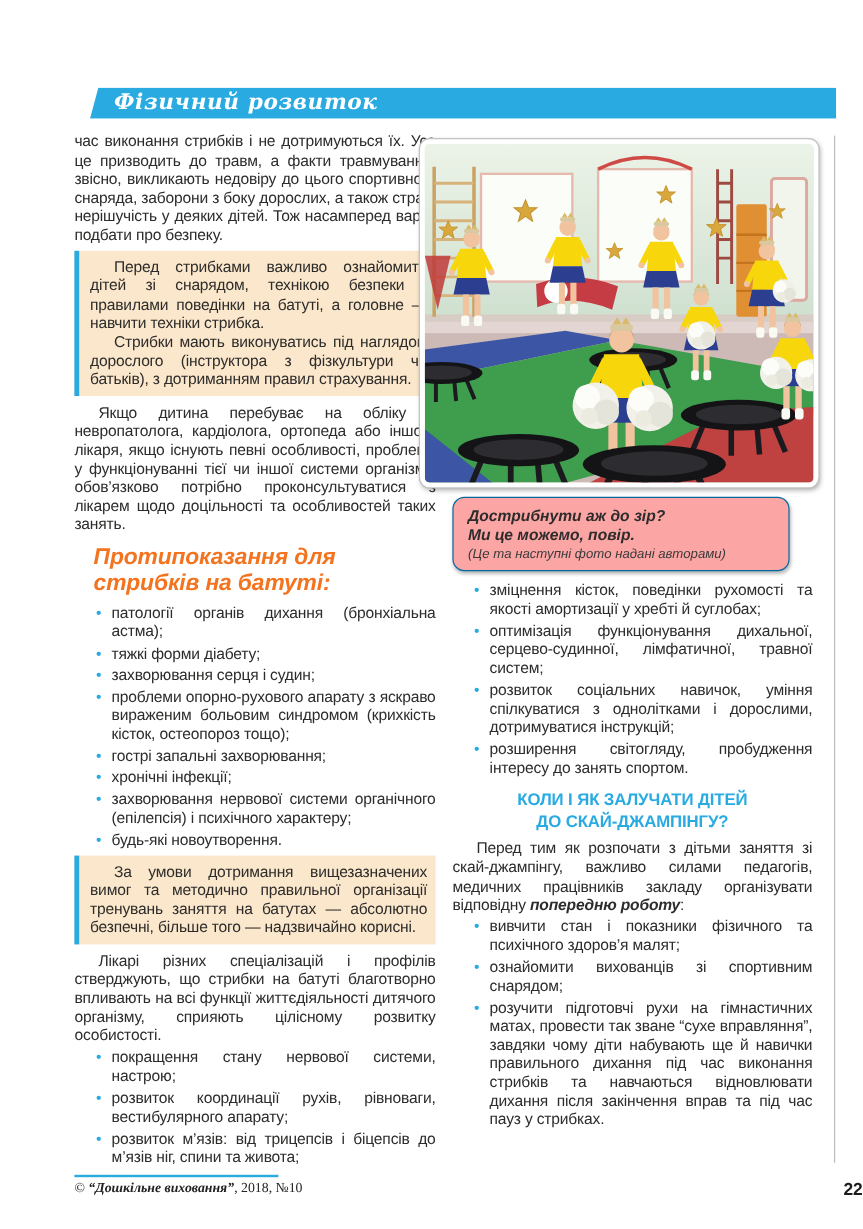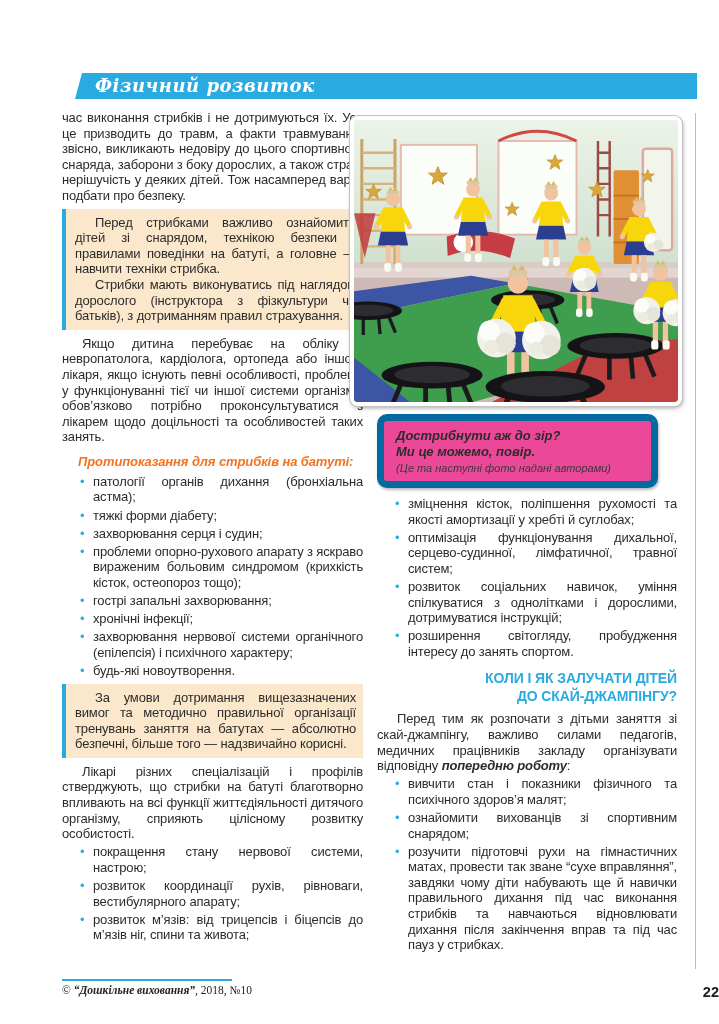--- a/index.html
+++ b/index.html
@@ -15,39 +15,39 @@
   .vline{position:absolute;left:695px;top:85px;width:1px;height:856px;background:#bdbdbd;}
   
   .col-left{position:absolute;left:62px;top:82px;width:301px;}
   .col-right{position:absolute;left:350px;top:88px;width:332px;}
   .body{margin:0 0 1px 0;font-size:13px;line-height:15.6px;letter-spacing:-0.15px;
         text-align:justify;text-indent:20px;hyphens:auto;}
   .noindent{text-indent:0;}
   .callout{margin:5px 0 6px 0;padding:6px 7px 6px 9px;background:#fbe7cb;
            border-left:4px solid #29abe2;}
   .callout .body{margin:0;}
-  .orange-head{margin:9px 0 5px 16px;font-size:13px;font-weight:700;font-style:italic;
+  .orange-head{margin:9px 0 5px 16px;font-size:19px;font-weight:700;font-style:italic;
                color:#f4731f;letter-spacing:-0.1px;}
   .list{margin:0;}
   .li{display:flex;margin:2.5px 0 2.5px 18px;}
   .dot{flex:none;width:13px;color:#29abe2;font-size:13px;line-height:15.6px;}
   .li-text{flex:1;font-size:13px;line-height:15.6px;letter-spacing:-0.15px;text-align:justify;hyphens:auto;}
   
   .photo-frame{width:332px;height:290px;box-sizing:border-box;border:4px solid #ffffff;
                border-radius:8px;box-shadow:0 0 0 1px #c2c2c2,1px 2px 4px rgba(0,0,0,.35);
                overflow:hidden;background:#dfe9df;}
   .photo-frame svg{display:block;width:100%;height:100%;}
   
-  .caption-box{margin:8px 0 0 27px;width:281px;box-sizing:border-box;background:#ec4899;
-               border:7px solid #0369a1;border-radius:10px;padding:7px 12px 6px 12px;
+  .caption-box{margin:8px 0 0 27px;width:281px;box-sizing:border-box;background:#fca5a5;
+               border:1px solid #0369a1;border-radius:10px;padding:7px 12px 6px 12px;
                box-shadow:1px 2px 3px rgba(0,0,0,.28);}
   .cap-line{font-size:13px;line-height:16px;font-weight:700;font-style:italic;}
   .cap-credit{margin-top:2px;font-size:11px;line-height:13px;font-style:italic;text-align:left;color:#3a3a3a;}
   .inner{margin:8px 0 0 27px;width:300px;}
-  .blue-head{margin:10px 0 6px 0;text-align:right;color:#29abe2;font-weight:700;
+  .blue-head{margin:10px 0 6px 0;text-align:center;color:#29abe2;font-weight:700;
              font-size:14px;line-height:18px;letter-spacing:-0.1px;}
   .bi{font-weight:700;font-style:italic;}
   .it{font-style:italic;font-size:12.5px;}
   
   .footer-rule{position:absolute;left:62px;top:951px;width:170px;height:2px;background:#29abe2;}
   .footer-credit{position:absolute;left:62px;top:956px;font-family:"Liberation Serif",serif;
                  font-size:11.5px;color:#222;}
   .serif-bi{font-weight:700;font-style:italic;}
   .page-num{position:absolute;left:0;right:0;top:956px;text-align:right;font-weight:700;
             font-size:14.5px;color:#1c1c1c;}
@@ -261,21 +261,21 @@
     <div class="caption-box">
       <div class="cap-line">Дострибнути аж до зір?</div>
       <div class="cap-line">Ми це можемо, повір.</div>
       <div class="cap-credit">(Це та наступні фото надані авторами)</div>
     </div>
 
     <div class="inner">
       <div class="list">
           <div class="li">
             <span class="dot">•</span>
-            <span class="li-text">зміцнення кісток, поліпшення рухомості та якості амортизації у хребті й суглобах;</span>
+            <span class="li-text">зміцнення кісток, поведінки рухомості та якості амортизації у хребті й суглобах;</span>
           </div>
           <div class="li">
             <span class="dot">•</span>
             <span class="li-text">оптимізація функціонування дихальної, серцево-судинної, лімфатичної, травної систем;</span>
           </div>
           <div class="li">
             <span class="dot">•</span>
             <span class="li-text">розвиток соціальних навичок, уміння спілкуватися з однолітками і дорослими, дотримуватися інструкцій;</span>
           </div>
           <div class="li">

